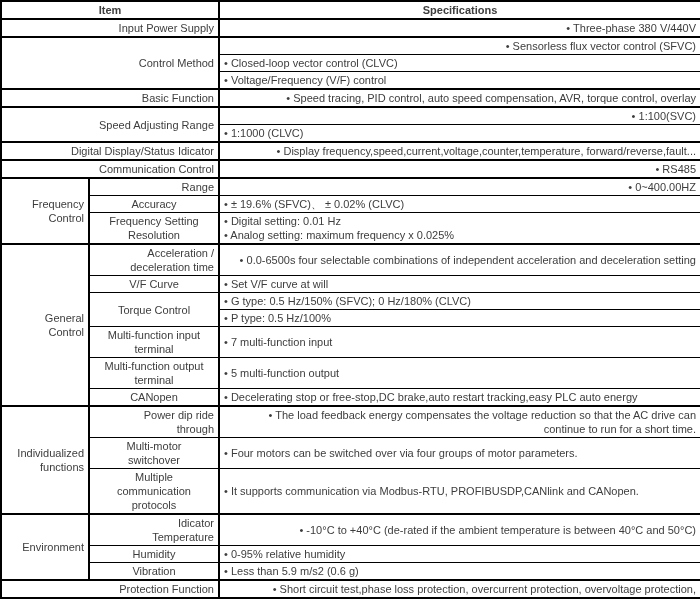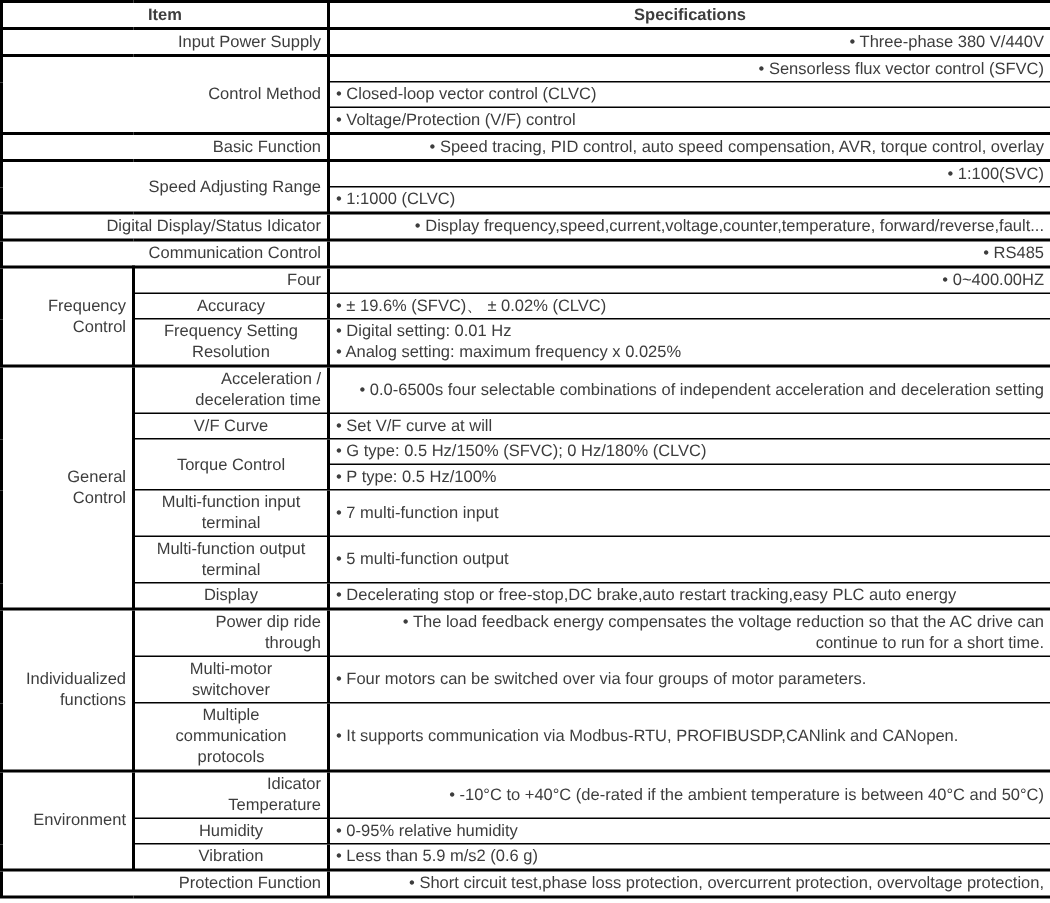--- a/index.html
+++ b/index.html
@@ -68,21 +68,21 @@
           <td class="cell-spec">• Three-phase 380 V/440V</td>
         </tr>
         <tr class="section-start">
           <td class="cell-item" colspan="2" rowspan="3">Control Method</td>
           <td class="cell-spec">• Sensorless flux vector control (SFVC)</td>
         </tr>
         <tr>
           <td class="cell-spec">• Closed-loop vector control (CLVC)</td>
         </tr>
         <tr>
-          <td class="cell-spec">• Voltage/Protection (V/F) control</td>
+          <td class="cell-spec">• Voltage/Frequency (V/F) control</td>
         </tr>
         <tr class="section-start">
           <td class="cell-item" colspan="2" rowspan="1">Basic Function</td>
           <td class="cell-spec">• Speed tracing, PID control, auto speed compensation, AVR, torque control, overlay</td>
         </tr>
         <tr class="section-start">
           <td class="cell-item" colspan="2" rowspan="2">Speed Adjusting Range</td>
           <td class="cell-spec">• 1:100(SVC)</td>
         </tr>
         <tr>
@@ -92,21 +92,21 @@
           <td class="cell-item" colspan="2" rowspan="1">Digital Display/Status Idicator</td>
           <td class="cell-spec">• Display frequency,speed,current,voltage,counter,temperature, forward/reverse,fault...</td>
         </tr>
         <tr class="section-start">
           <td class="cell-item" colspan="2" rowspan="1">Communication Control</td>
           <td class="cell-spec">• RS485</td>
         </tr>
         <tr class="section-start">
           <td class="cell-group" rowspan="3">Frequency
 Control</td>
-          <td class="cell-item" rowspan="1">Four</td>
+          <td class="cell-item" rowspan="1">Range</td>
           <td class="cell-spec">• 0~400.00HZ</td>
         </tr>
         <tr>
           <td class="cell-item" rowspan="1">Accuracy</td>
           <td class="cell-spec">• ± 19.6% (SFVC)、 ± 0.02% (CLVC)</td>
         </tr>
         <tr>
           <td class="cell-item" rowspan="1">Frequency Setting
 Resolution</td>
           <td class="cell-spec">• Digital setting: 0.01 Hz
@@ -134,21 +134,21 @@
           <td class="cell-item" rowspan="1">Multi-function input
 terminal</td>
           <td class="cell-spec">• 7 multi-function input</td>
         </tr>
         <tr>
           <td class="cell-item" rowspan="1">Multi-function output
 terminal</td>
           <td class="cell-spec">• 5 multi-function output</td>
         </tr>
         <tr>
-          <td class="cell-item" rowspan="1">Display</td>
+          <td class="cell-item" rowspan="1">CANopen</td>
           <td class="cell-spec">• Decelerating stop or free-stop,DC brake,auto restart tracking,easy PLC auto energy</td>
         </tr>
         <tr class="section-start">
           <td class="cell-group" rowspan="3">Individualized
 functions</td>
           <td class="cell-item" rowspan="1">Power dip ride
 through</td>
           <td class="cell-spec">• The load feedback energy compensates the voltage reduction so that the AC drive can continue to run for a short time.</td>
         </tr>
         <tr>

